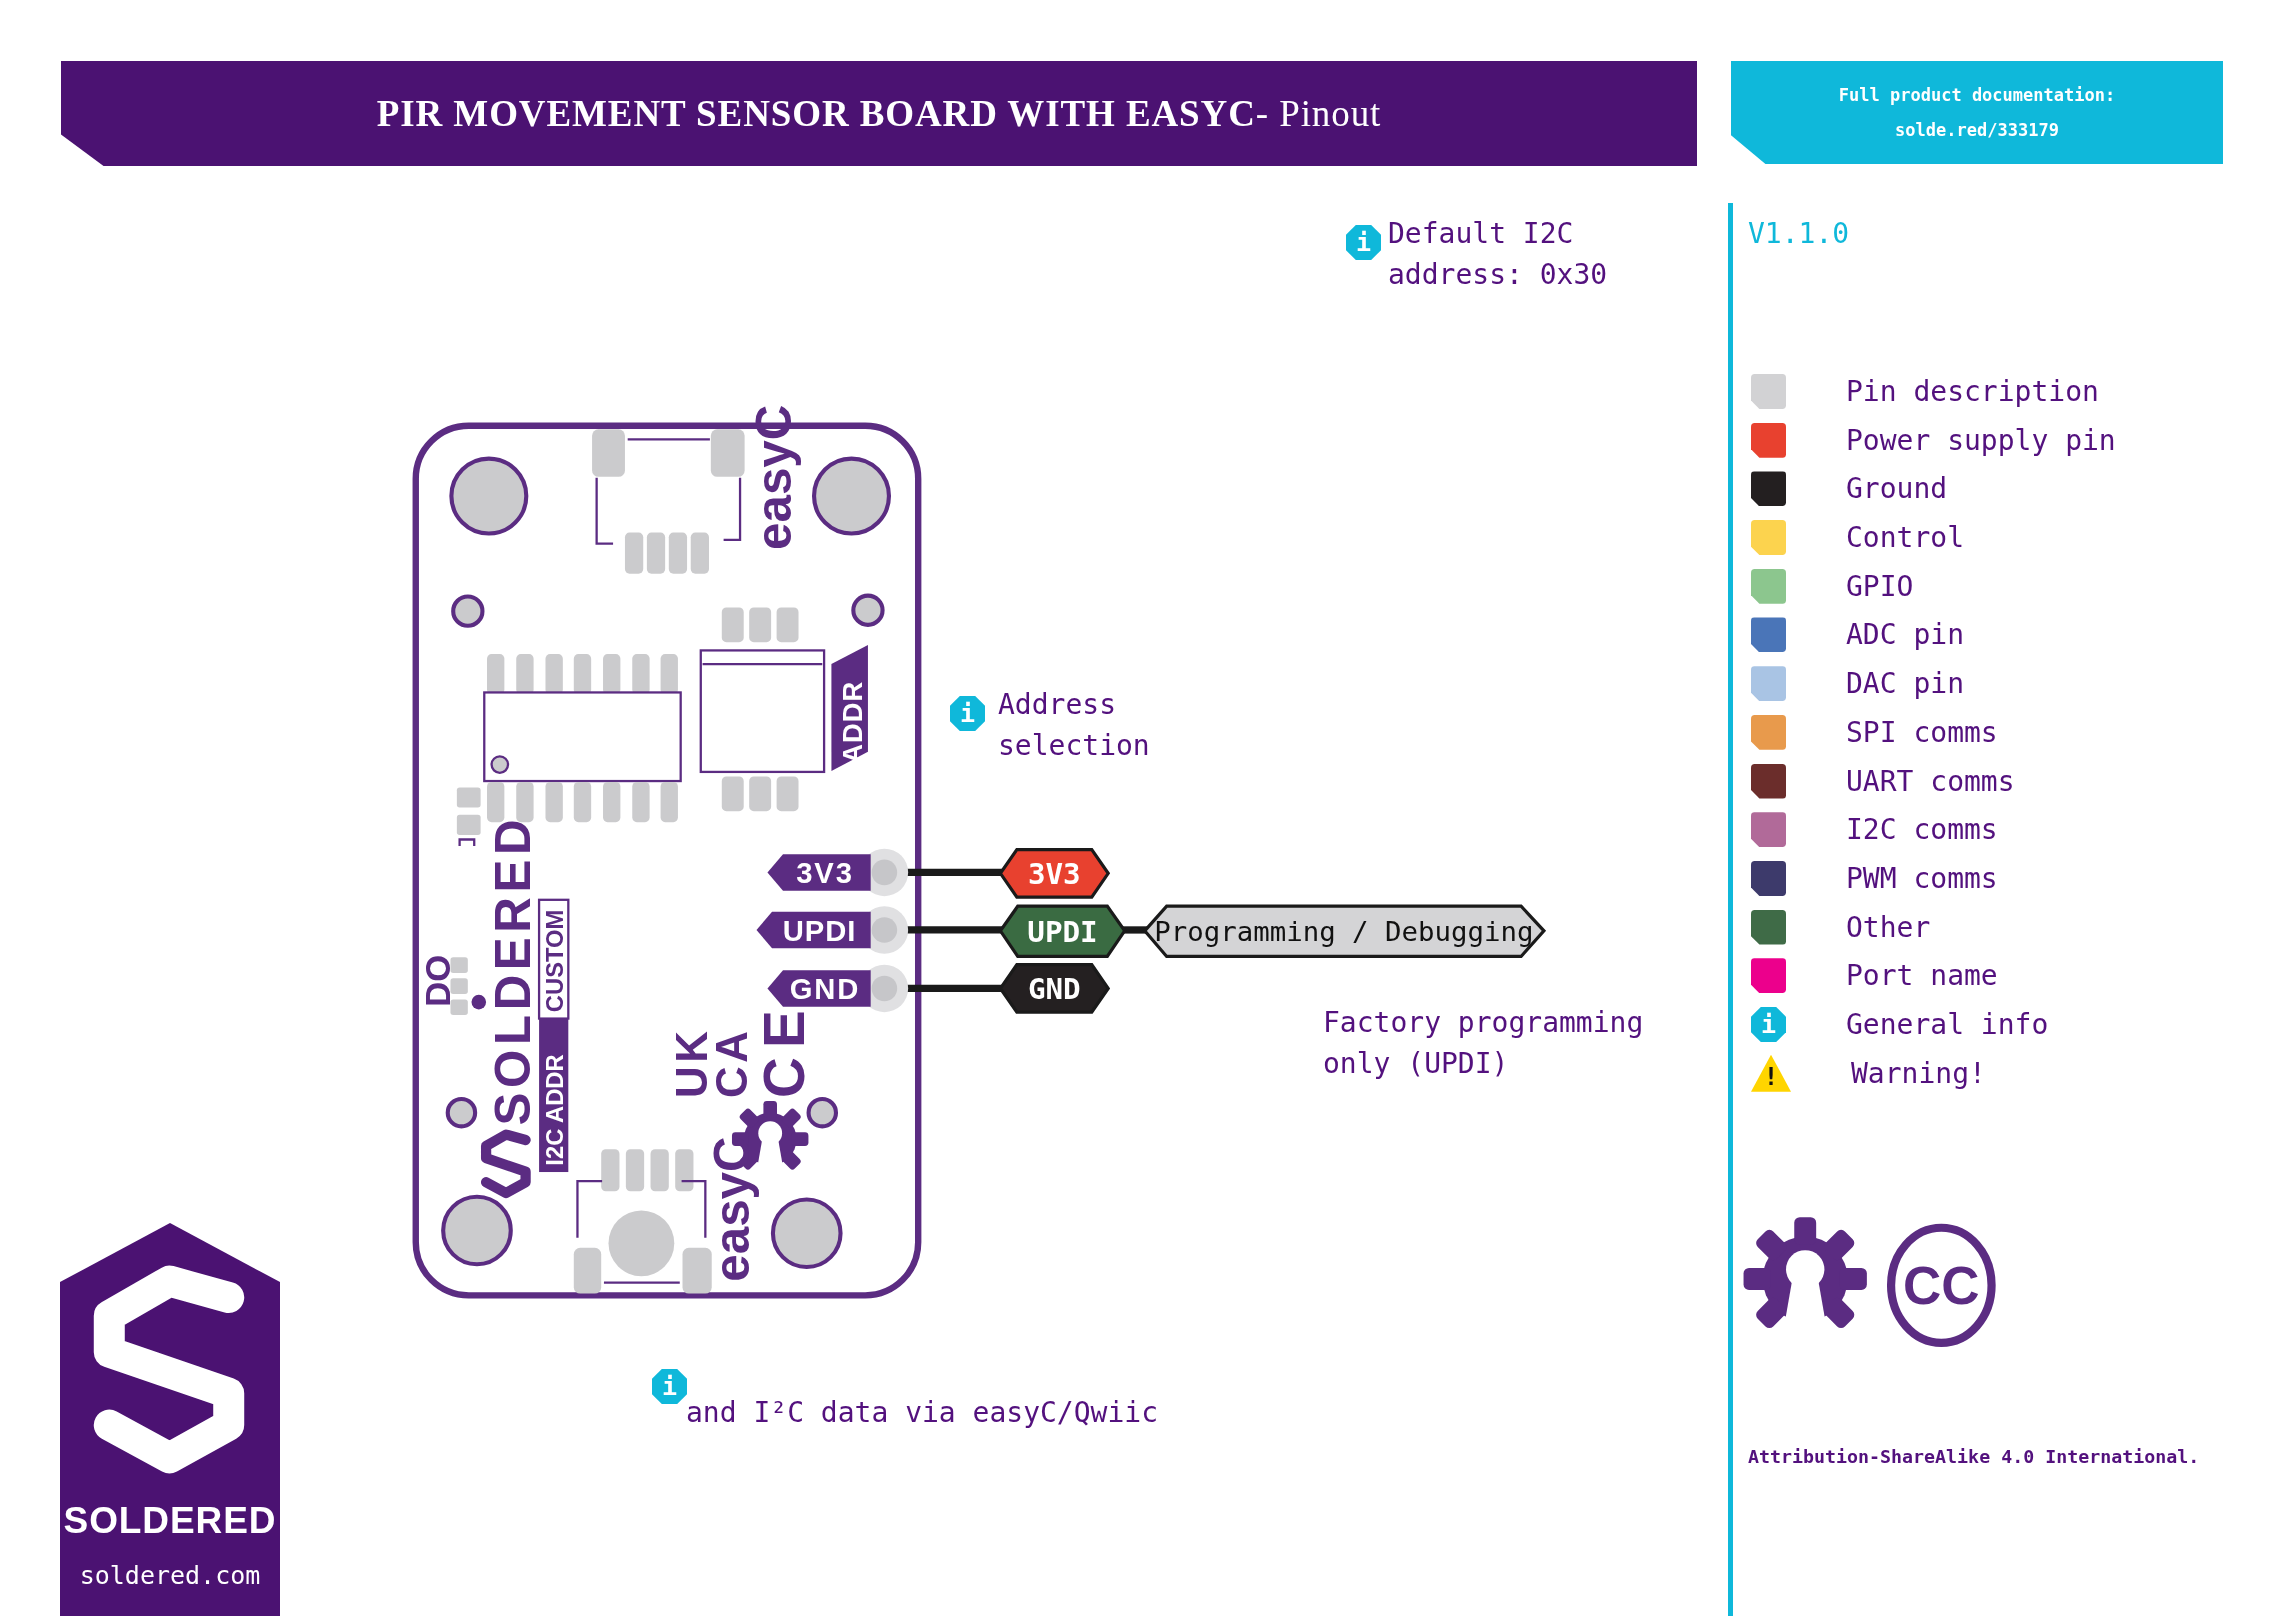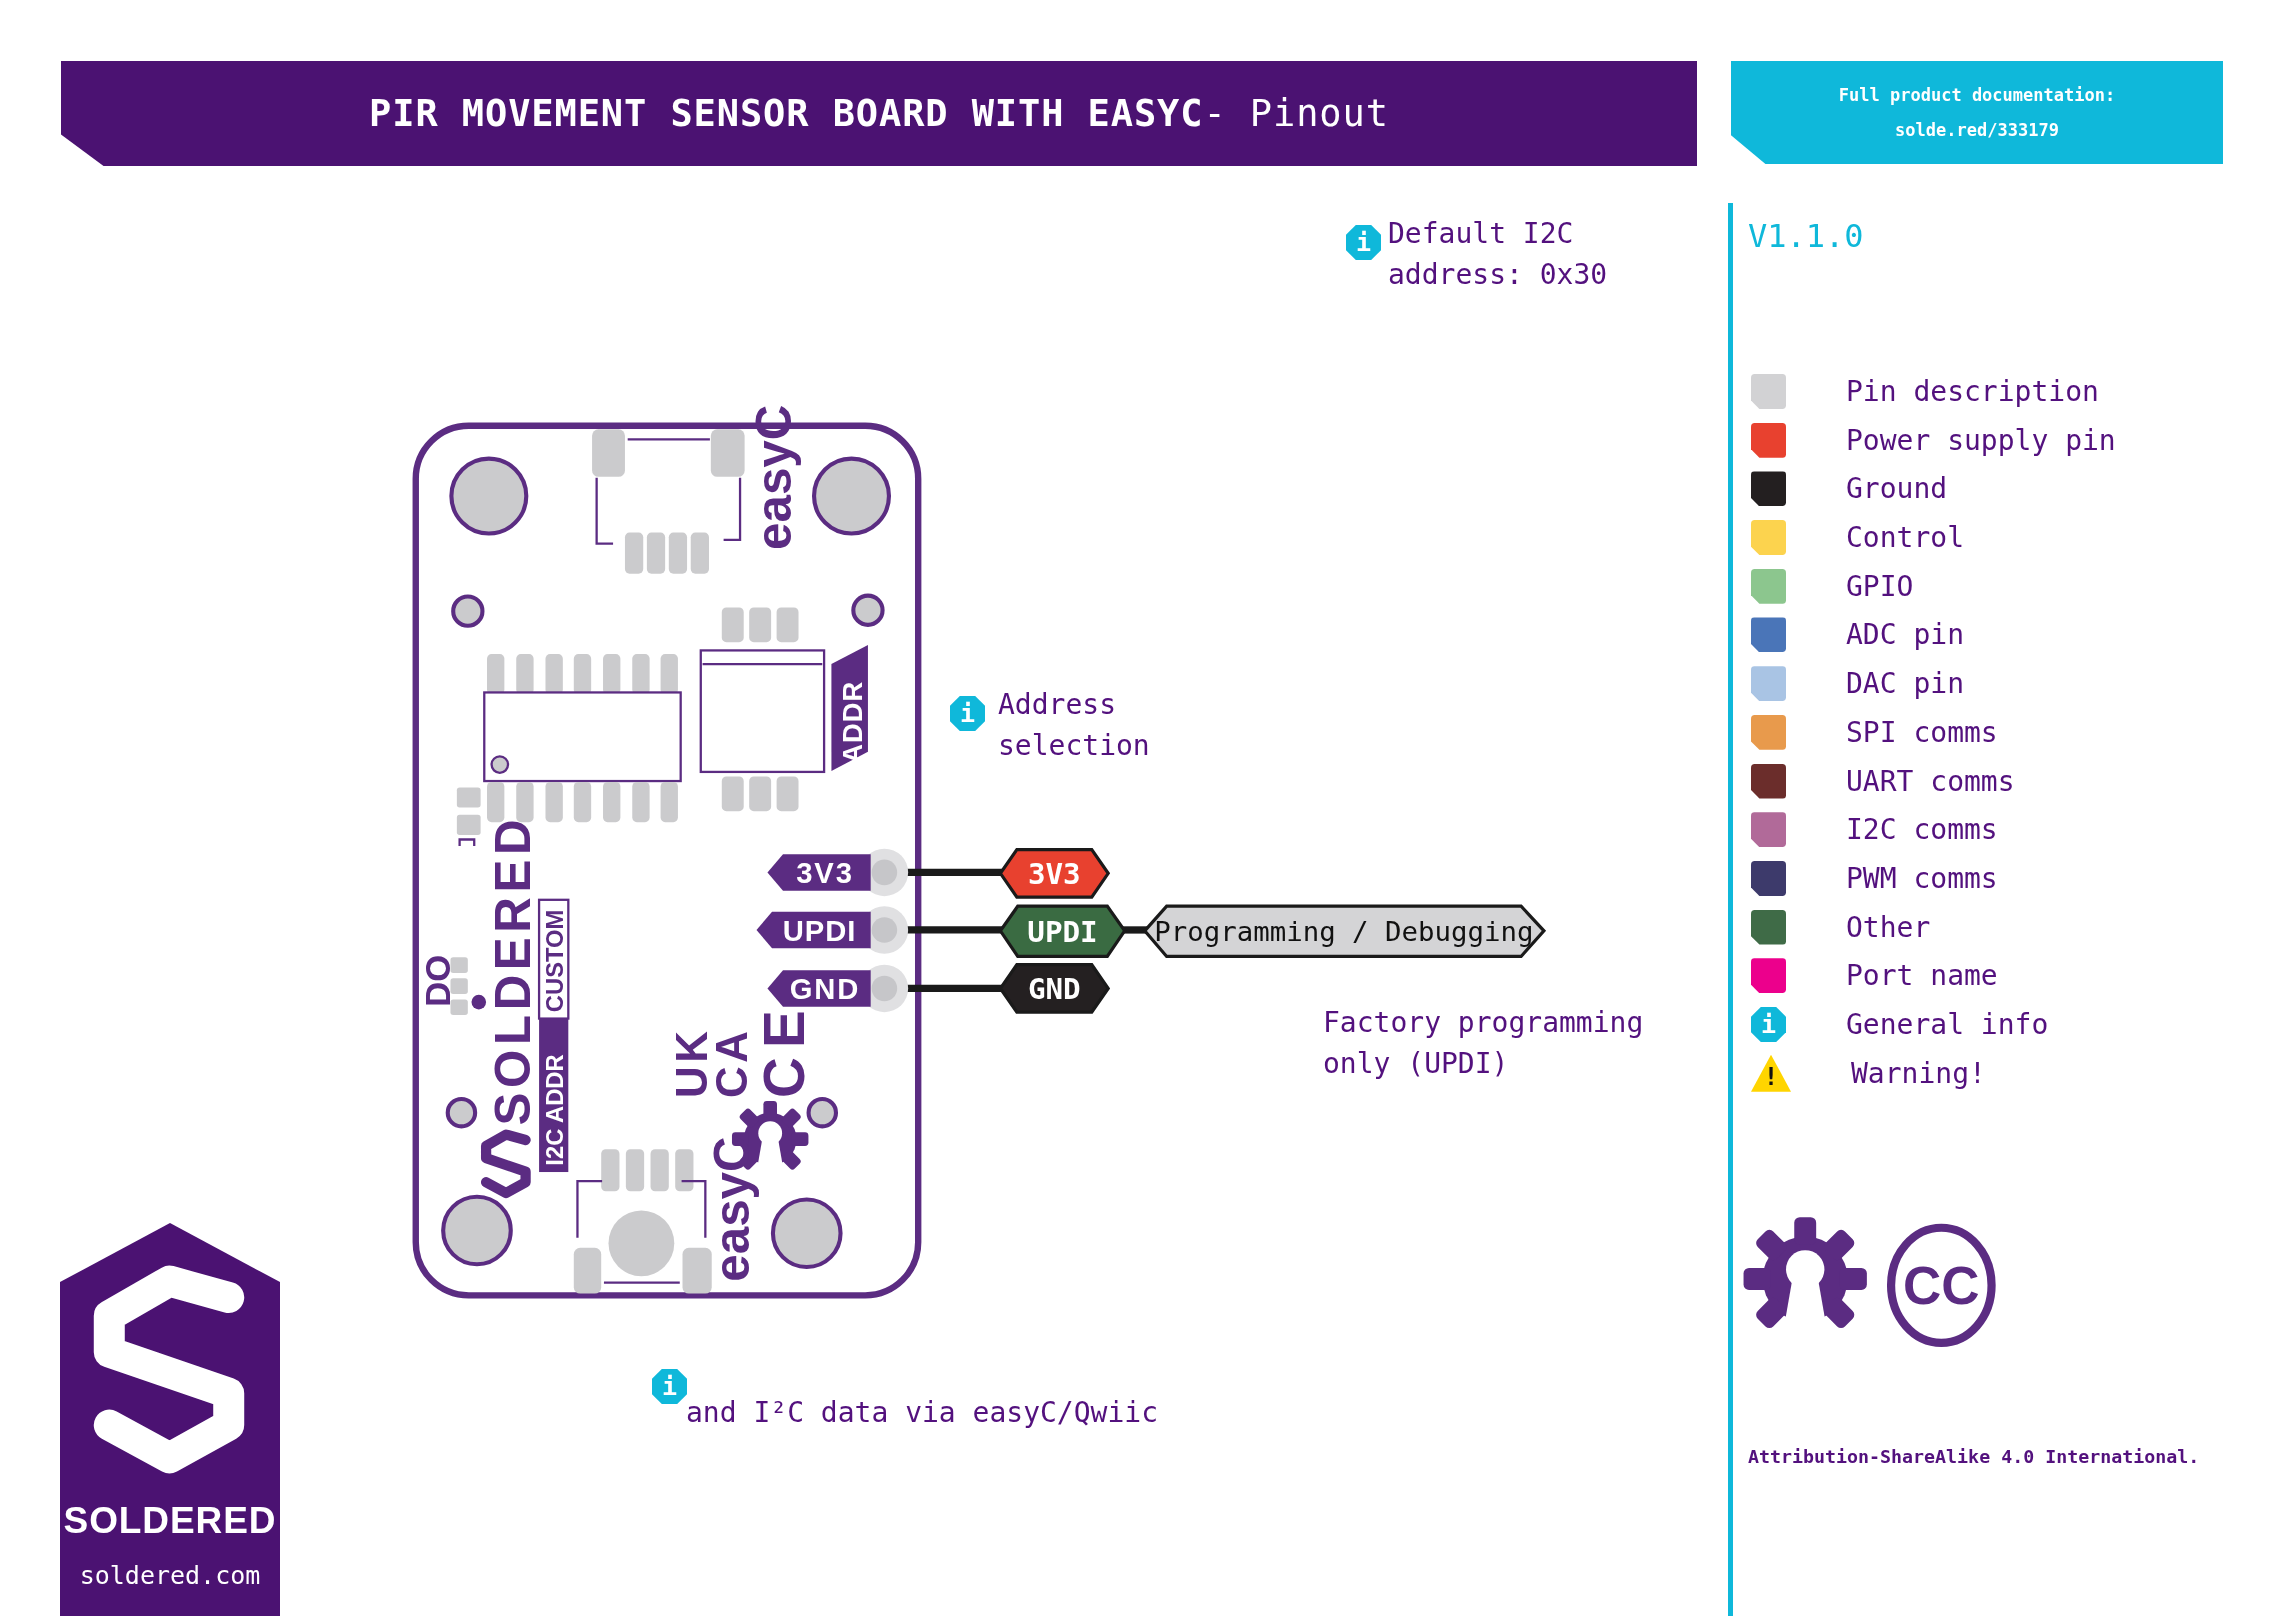--- a/index.html
+++ b/index.html
@@ -3,32 +3,32 @@
 <meta charset="utf-8">
 <style>
   html,body{margin:0;padding:0;background:#fff;}
   #page{position:relative;width:2284px;height:1616px;background:#fff;overflow:hidden;
         font-family:"DejaVu Sans Mono",monospace;}
   .abs{position:absolute;}
 
   
   #banner{left:61px;top:61px;width:1636px;height:105px;background:var(--banner);
     clip-path:polygon(0 0,100% 0,100% 100%,2.6% 100%,0 70%);
-    display:flex;align-items:center;justify-content:center;color:#fff;font-size:37px;letter-spacing:0.9px;}
+    display:flex;align-items:center;justify-content:center;color:#fff;font-size:37px;letter-spacing:0.9px;font-family:Liberation Serif, serif;}
   #banner .t-main{font-weight:bold;}
   #banner .t-sub{font-weight:normal;}
 
   
   #docbox{left:1731px;top:61px;width:492px;height:103px;background:var(--cyan);
     clip-path:polygon(0 0,100% 0,100% 100%,7% 100%,0 72%);
     display:flex;flex-direction:column;align-items:center;justify-content:center;
     color:#fff;font-size:17px;font-weight:bold;line-height:35px;}
 
   #vline{left:1728px;top:203px;width:4.6px;height:1414px;background:var(--cyan);}
-  #version{left:1748px;top:217px;color:var(--cyan);font-size:32px;}
+  #version{left:1748px;top:217px;color:var(--cyan);font-size:28px;}
 
   
   #legend-list{left:1751px;top:374px;display:flex;flex-direction:column;gap:13.7px;}
   .legend-row{display:flex;align-items:center;height:35px;gap:39px;}
   .swatch{width:35px;height:35px;border-radius:3.7px;flex:none;
     clip-path:polygon(0 0,100% 0,100% 100%,24% 100%,0 76%);}
   .legend-label{margin-left:21px;color:var(--text);font-size:28px;white-space:nowrap;}
 
   .icon-info{width:35px;height:35px;background:var(--cyan);color:#fff;flex:none;
     clip-path:polygon(28% 0,72% 0,100% 28%,100% 72%,72% 100%,28% 100%,0 72%,0 28%);

